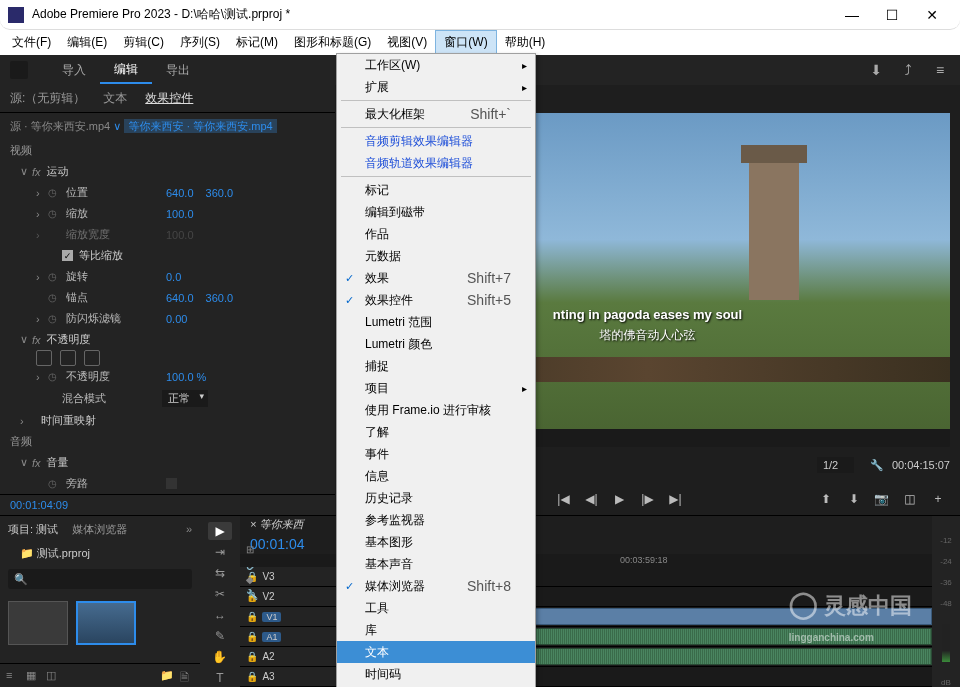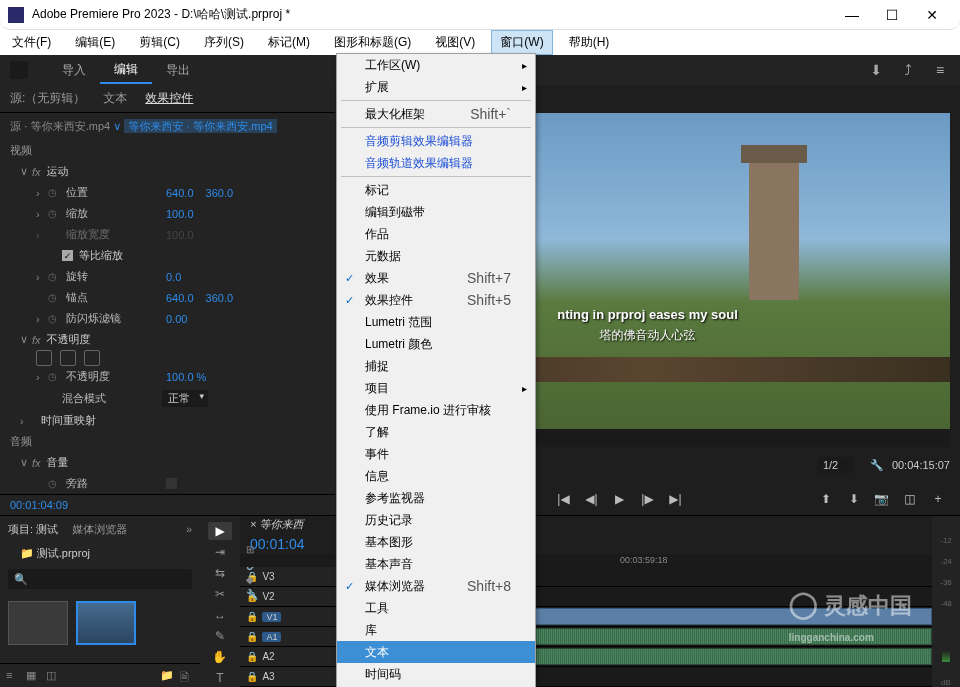--- a/index.html
+++ b/index.html
@@ -1,21 +1,21 @@
 <!DOCTYPE html>
 <html><head>
 <meta charset="utf-8">
 <style>
 * { margin: 0; padding: 0; box-sizing: border-box; font-family: "Microsoft YaHei", Arial, sans-serif; }
 body { width: 960px; height: 687px; background: #fff; overflow: hidden; font-size: 12px; }
 .titlebar { height: 30px; background: #fff; display: flex; align-items: center; padding: 0 8px; border-bottom: 1px solid #ddd; border-radius: 10px; }
 .titlebar .app-icon { width: 16px; height: 16px; background: #2a2a6a; margin-right: 8px; }
 .titlebar .title { flex: 1; color: #000; font-size: 12px; }
 .titlebar .win-btn { width: 40px; height: 28px; display: flex; align-items: center; justify-content: center; font-size: 14px; cursor: pointer; }
-.menubar { height: 25px; background: #fff; display: flex; align-items: center; padding: 0 4px; position: relative; gap: 8px; }
+.menubar { height: 25px; background: #fff; display: flex; align-items: center; padding: 0 4px; position: relative; }
 .menubar .mitem { padding: 3px 8px; font-size: 12px; color: #000; cursor: pointer; }
 .menubar .mitem.active { background: #cde4f7; border: 1px solid #7eb4e0; }
 .dropdown { position: absolute; top: 23px; left: 336px; width: 200px; background: #f0f0f0; border: 1px solid #a0a0a0; z-index: 1000; box-shadow: 2px 2px 4px rgba(0,0,0,0.3); }
 .dropdown .dd-item { height: 22px; display: flex; align-items: center; padding: 0 24px 0 28px; font-size: 12px; color: #000; position: relative; cursor: pointer; }
 .dropdown .dd-item.sub::after { content: "▸"; position: absolute; right: 8px; font-size: 10px; }
 .dropdown .dd-item.disabled { color: #1d4ed8; }
 .dropdown .dd-item.highlight { background: #3c8ed5; color: #fff; }
 .dropdown .dd-item .check { position: absolute; left: 8px; color: #0066cc; font-size: 11px; }
 .dropdown .dd-item .shortcut { margin-left: auto; font-size: 14px; color: #555; }
 .dropdown .dd-sep { height: 1px; background: #c0c0c0; margin: 2px 4px; }
@@ -189,24 +189,24 @@
       <div class="dd-item">
         <span>了解</span>
       </div>
       <div class="dd-item">
         <span>事件</span>
       </div>
       <div class="dd-item">
         <span>信息</span>
       </div>
       <div class="dd-item">
+        <span>历史记录</span>
+      </div>
+      <div class="dd-item">
         <span>参考监视器</span>
-      </div>
-      <div class="dd-item">
-        <span>历史记录</span>
       </div>
       <div class="dd-item">
         <span>基本图形</span>
       </div>
       <div class="dd-item">
         <span>基本声音</span>
       </div>
       <div class="dd-item">
         <span class="check">✓</span>
         <span>媒体浏览器</span>
@@ -349,21 +349,21 @@
     <div class="timecode-footer">00:01:04:09</div>
   </div>
 
   <div class="right-panel">
     <div class="program-monitor">
       <div class="monitor-header"><span style="color:#888">来西安</span></div>
       <div class="monitor-view">
         <div class="video-frame">
           <div class="pagoda"></div>
           <div class="crowd"></div>
-          <div class="subtitle1">nting in prproj eases my soul</div>
+          <div class="subtitle1">nting in pagoda eases my soul</div>
           <div class="subtitle2">塔的佛音动人心弦</div>
         </div>
       </div>
       <div class="scrubber">
           <div class="playhead"></div>
         </div>
       <div class="monitor-controls">
         <span>3:09</span>
         <span class="zoom-sel">50%</span>
         <span style="flex:1"></span>

